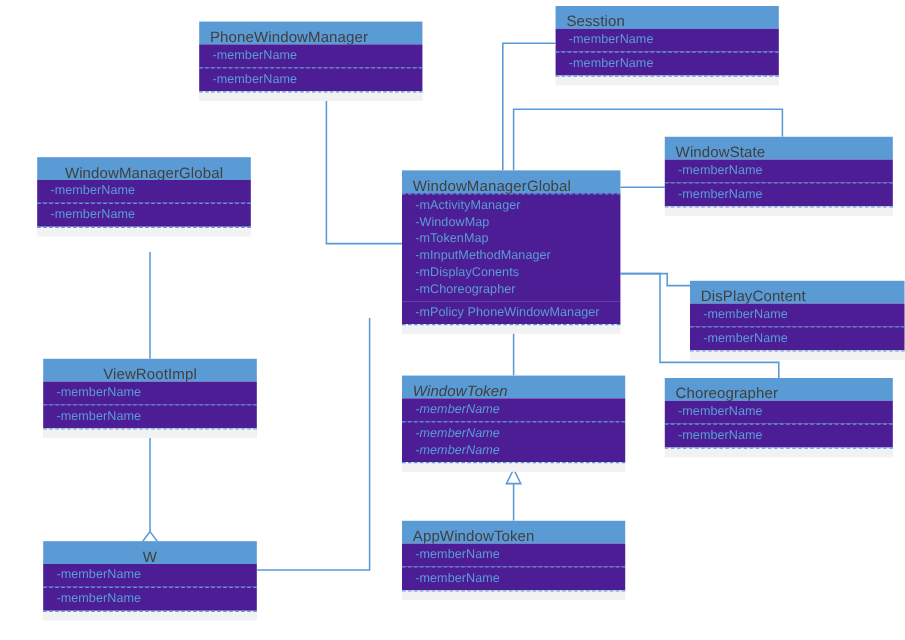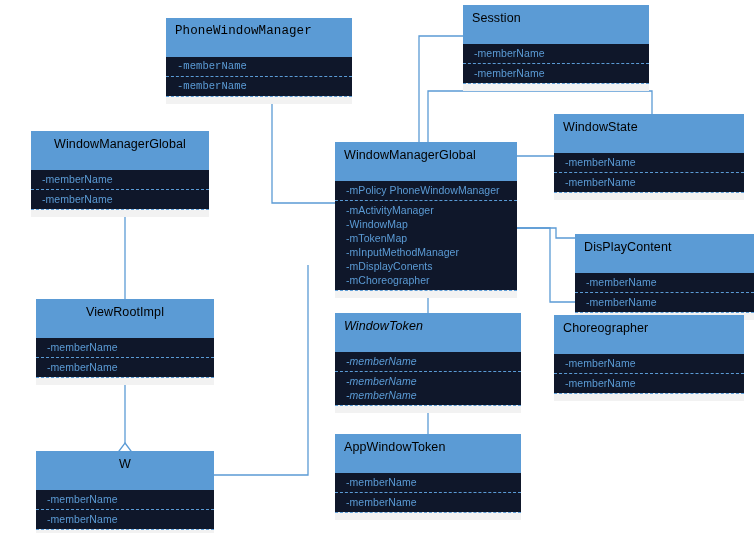--- a/index.html
+++ b/index.html
@@ -18,35 +18,35 @@
   
   .uml-class {
     position: absolute;
     box-sizing: border-box;
     background: #f2f2f2;
     z-index: 5;
   }
   .uml-title {
     box-sizing: border-box;
     background: #5b9bd5;
-    color: #000000;
+    color: #404040;
     font-size: 12.5px;
     line-height: 27px;
-    height: 39px;
+    height: 19px;
     padding: 0 9px;
     white-space: nowrap;
     overflow: hidden;
     letter-spacing: 0.1px;
   }
   .uml-title.center { text-align: center; padding: 0 4px; }
   .uml-title.left   { text-align: left; }
   .uml-compartment {
     box-sizing: border-box;
     padding: 2px 0 3px 0;
-    background: #0f172a;
+    background: #4c1d95;
   }
   .uml-compartment.sep {
     border-top: 1px dashed #5b9bd5;
   }
   .uml-member {
     font-size: 10.5px;
     color: #5b9bd5;
     line-height: 14px;
     padding: 0 0 0 11px;
     white-space: nowrap;
@@ -103,21 +103,21 @@
 
       <polyline points="125,361 125,443"></polyline>
       <polygon class="marker-hollow" points="125,443 131,451 125,459 119,451"></polygon>
 
       <polyline points="428,434 428,402"></polyline>
       <polygon class="marker-hollow" points="428,391 434,403 422,403"></polygon>
     </svg>
   </div>
 
   <div id="class-boxes">
-      <div class="uml-class" style="left: 166px; top: 18px; width: 186px; font-family: Liberation Mono, monospace;">
+      <div class="uml-class" style="left: 166px; top: 18px; width: 186px;">
         <div class="uml-title left">PhoneWindowManager</div>
         <div class="uml-compartment">
           <div class="uml-member">-memberName</div>
         </div>
         <div class="uml-compartment sep">
           <div class="uml-member">-memberName</div>
         </div>
         <div class="uml-tail"></div>
       </div>
       <div class="uml-class" style="left: 463px; top: 5px; width: 186px;">
@@ -145,31 +145,31 @@
         <div class="uml-compartment">
           <div class="uml-member">-memberName</div>
         </div>
         <div class="uml-compartment sep">
           <div class="uml-member">-memberName</div>
         </div>
         <div class="uml-tail"></div>
       </div>
       <div class="uml-class" style="left: 335px; top: 142px; width: 182px;">
         <div class="uml-title left">WindowManagerGlobal</div>
-        <div class="uml-compartment">
-          <div class="uml-member">-mPolicy  PhoneWindowManager</div>
-        </div>
         <div class="uml-compartment sep">
           <div class="uml-member">-mActivityManager</div>
           <div class="uml-member">-WindowMap</div>
           <div class="uml-member">-mTokenMap</div>
           <div class="uml-member">-mInputMethodManager</div>
           <div class="uml-member">-mDisplayConents</div>
           <div class="uml-member">-mChoreographer</div>
         </div>
+        <div class="uml-compartment">
+          <div class="uml-member">-mPolicy  PhoneWindowManager</div>
+        </div>
         <div class="uml-tail"></div>
       </div>
       <div class="uml-class" style="left: 575px; top: 193px; width: 179px; margin-top: 41px;">
         <div class="uml-title left">DisPlayContent</div>
         <div class="uml-compartment">
           <div class="uml-member">-memberName</div>
         </div>
         <div class="uml-compartment sep">
           <div class="uml-member">-memberName</div>
         </div>

